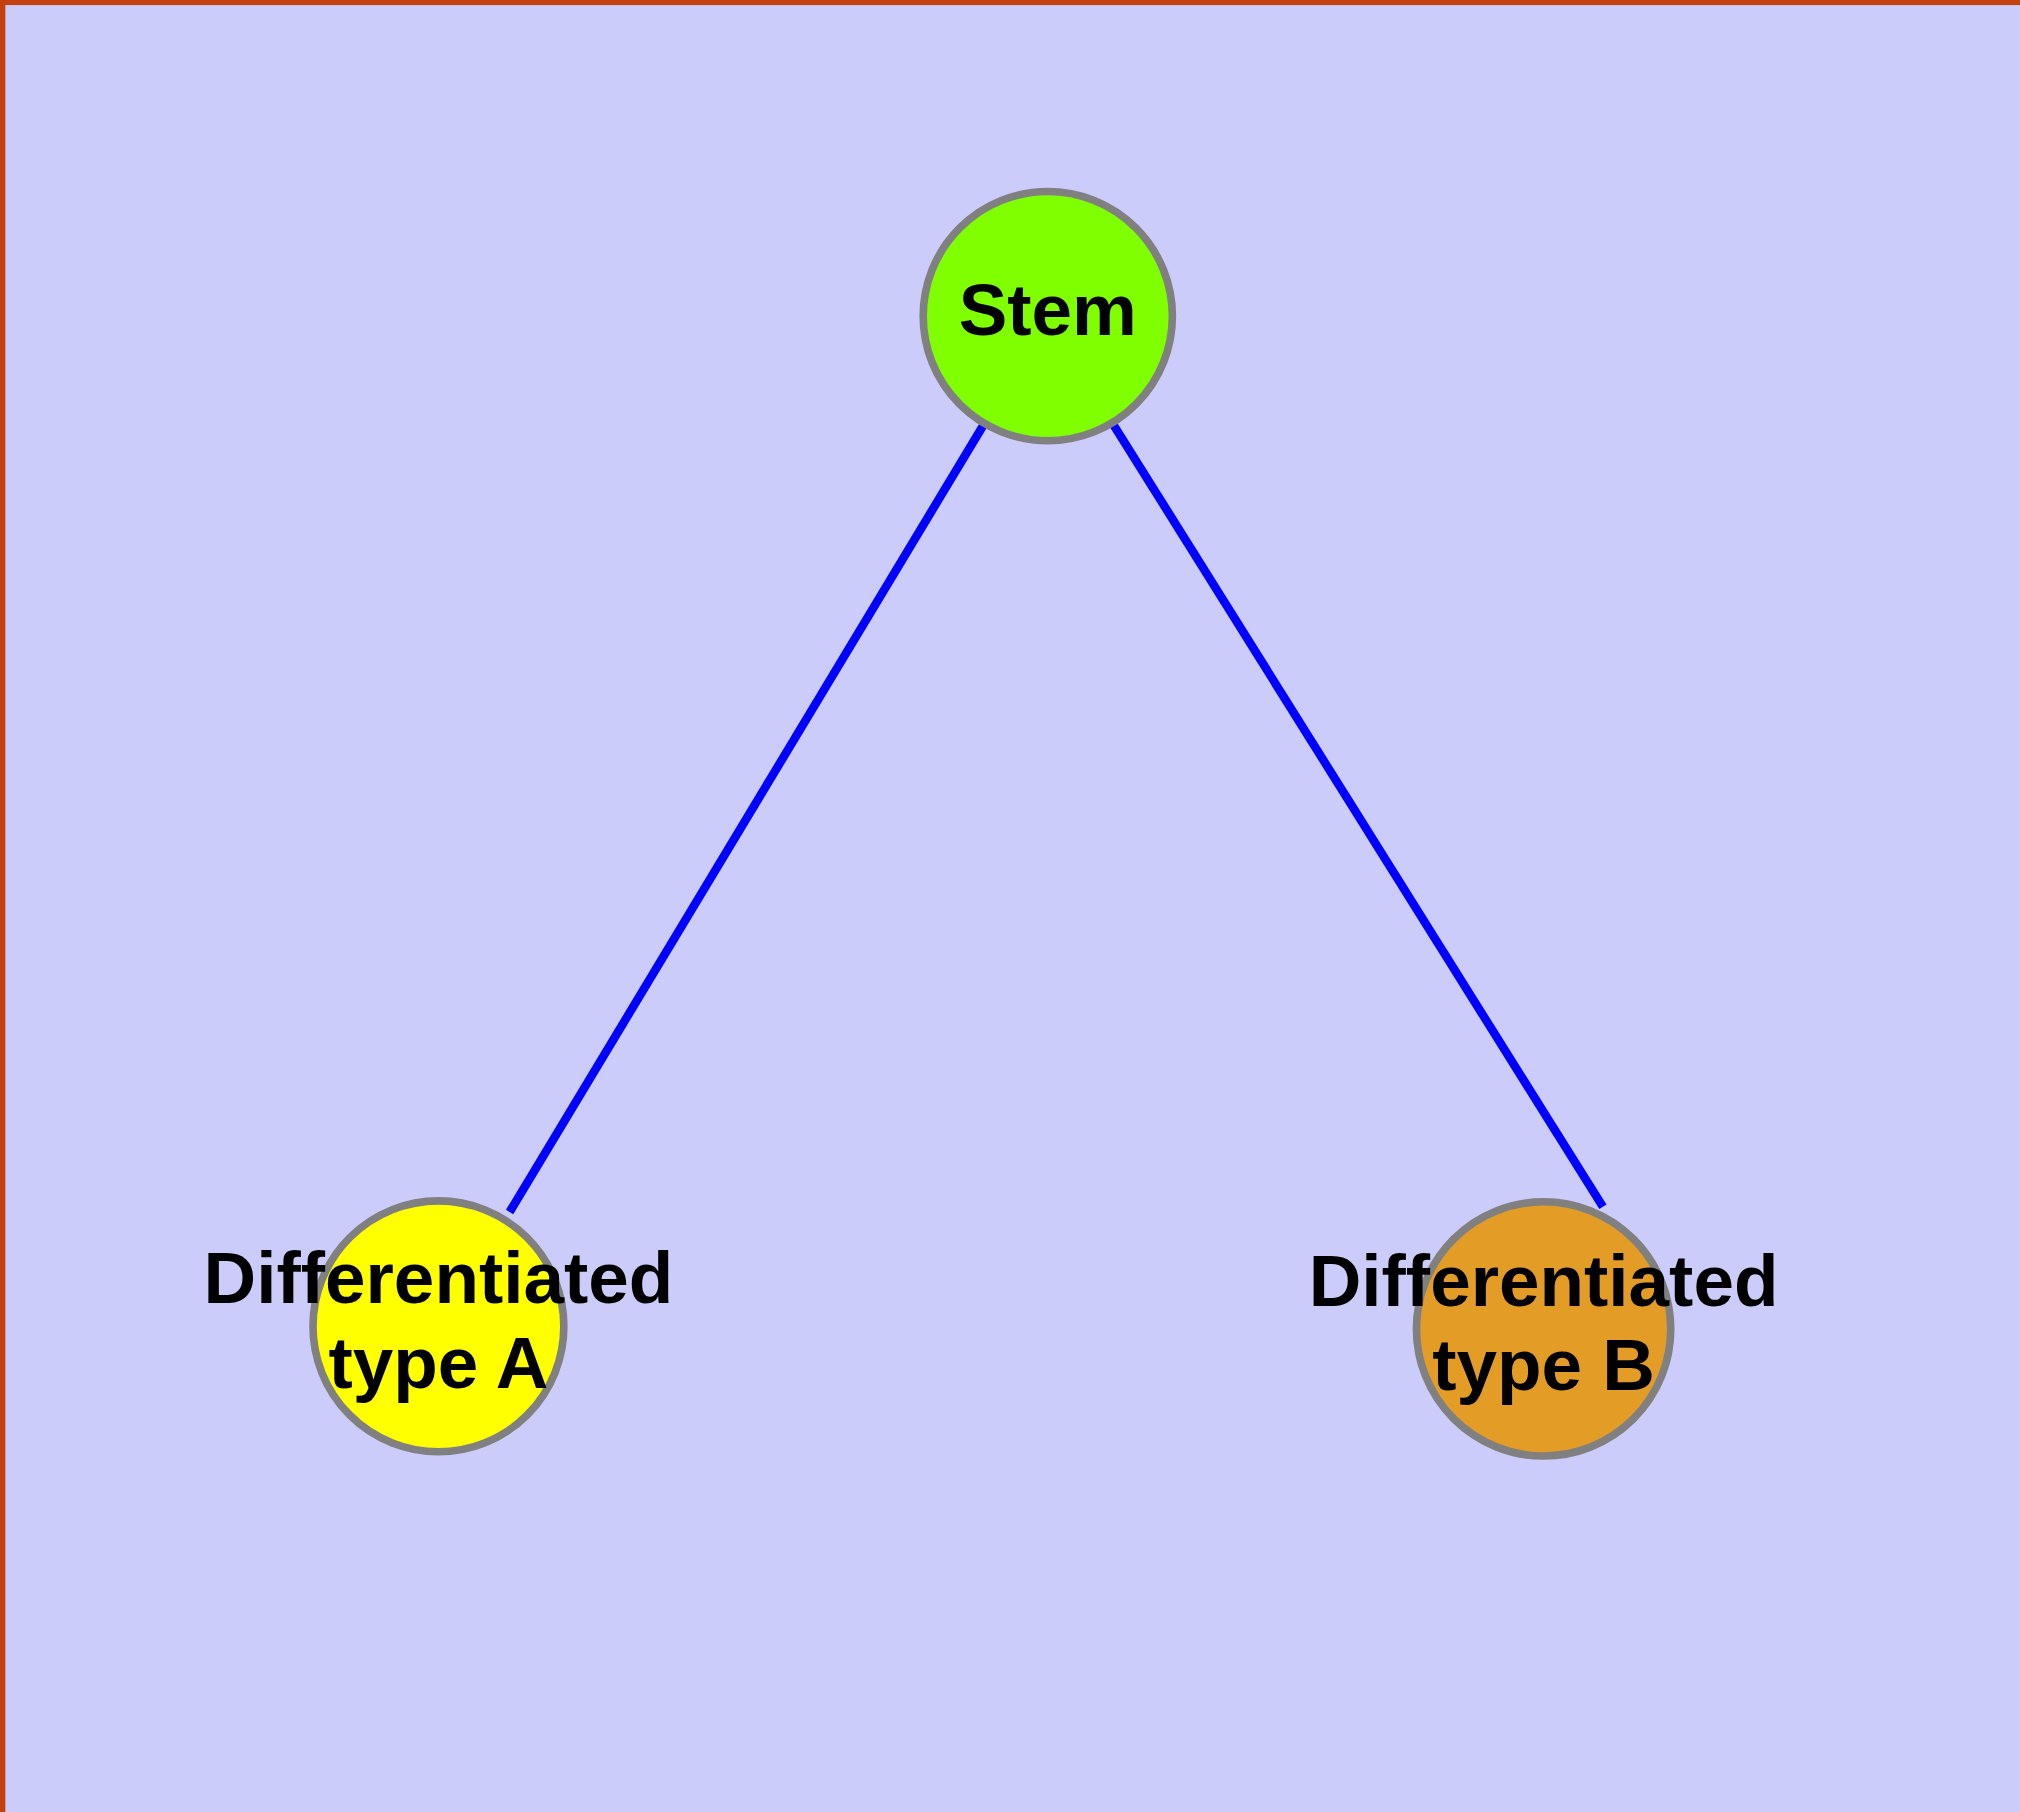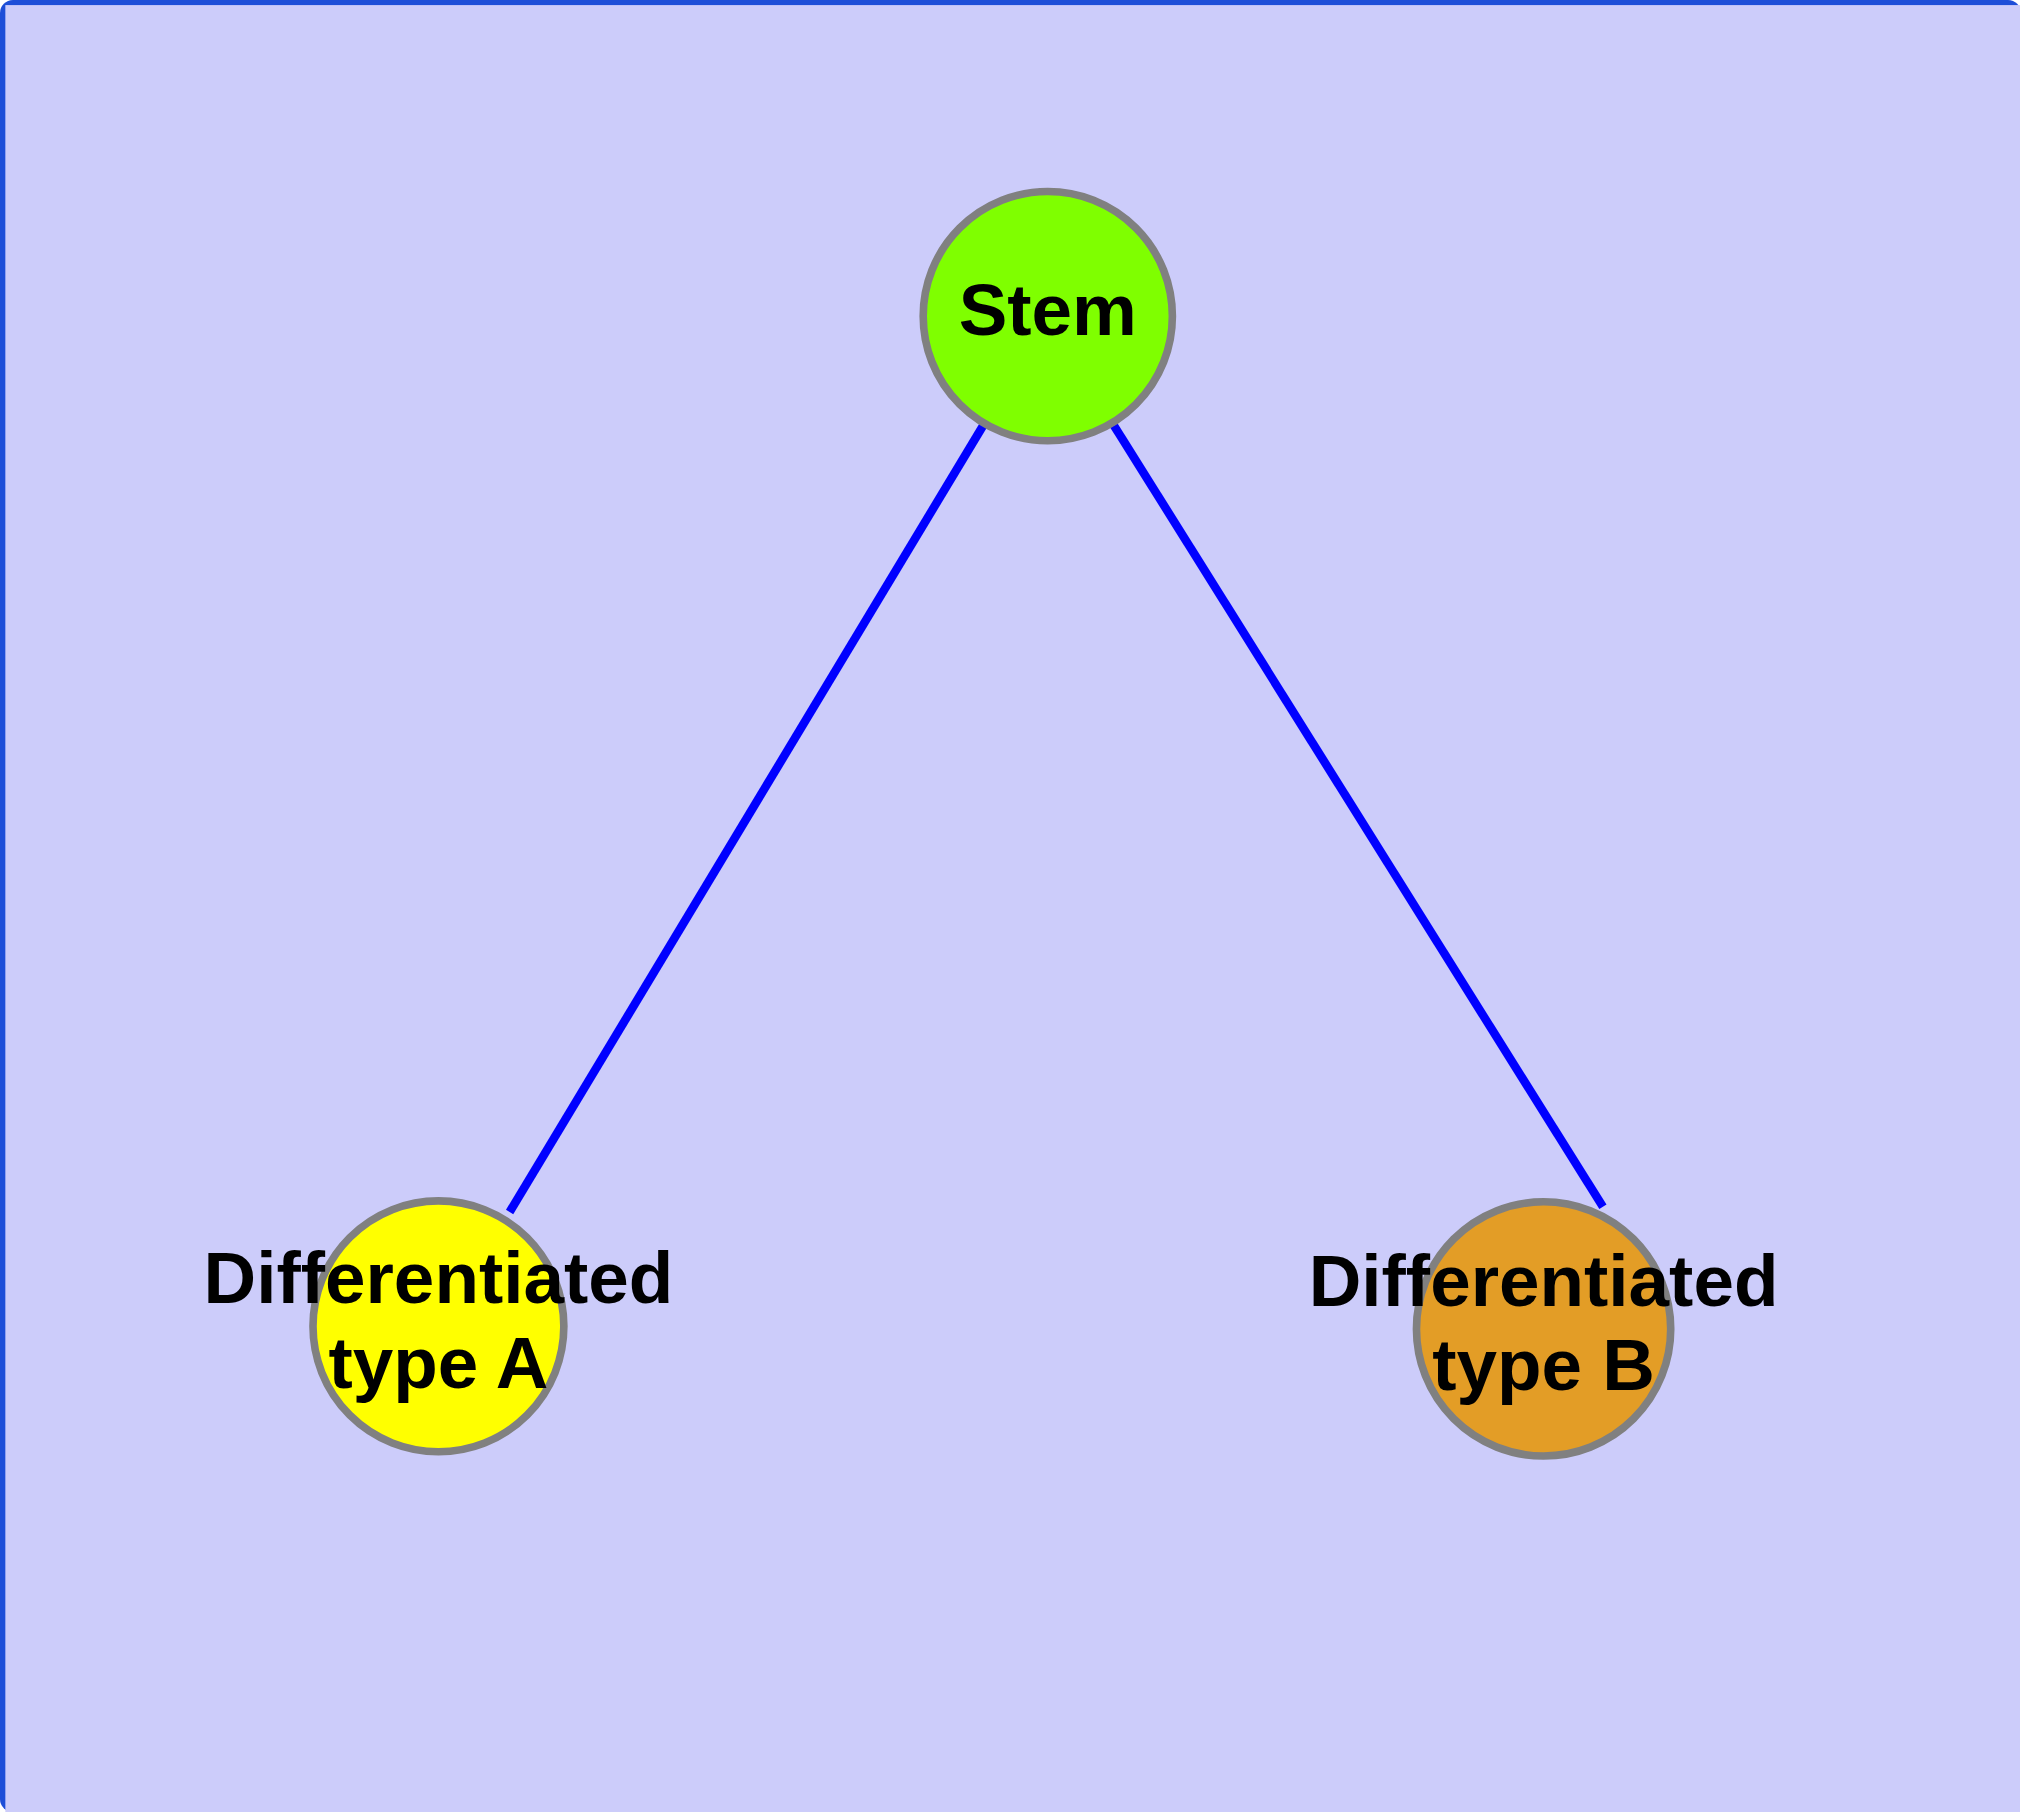--- a/index.html
+++ b/index.html
@@ -32,21 +32,21 @@
     font-family: "Liberation Sans", sans-serif;
     font-weight: bold;
     fill: #000000;
     text-anchor: middle;
     dominant-baseline: middle;
   }
 </style>
 </head>
 <body>
 
-<div id="graph-canvas" style="background: #1d4ed8; border-radius: 13px;">
+<div id="graph-canvas" style="background: #c2410c;">
   <svg id="graph-svg" viewBox="0 0 2384 2138" xmlns="http://www.w3.org/2000/svg">
 
     <rect id="plot-background" x="6" y="6" width="2378" height="2132" fill="#CCCCFA"></rect>
 
     <g id="edges-layer">
         <line x1="1161" y1="500" x2="601" y2="1430" stroke="#0000FF" stroke-width="10" stroke-linecap="butt"></line>
         <line x1="1314" y1="502" x2="1891" y2="1424" stroke="#0000FF" stroke-width="10" stroke-linecap="butt"></line>
       </g>
     <g id="nodes-layer">
         <circle cx="1236" cy="373" r="147" fill="#7FFF00" stroke="#808080" stroke-width="9"></circle>

